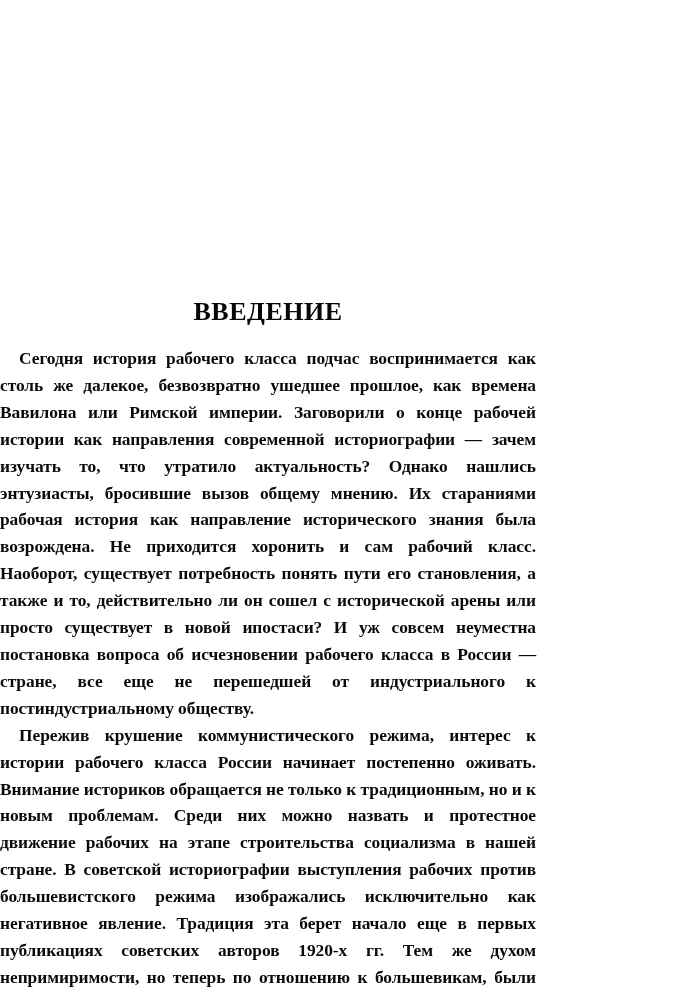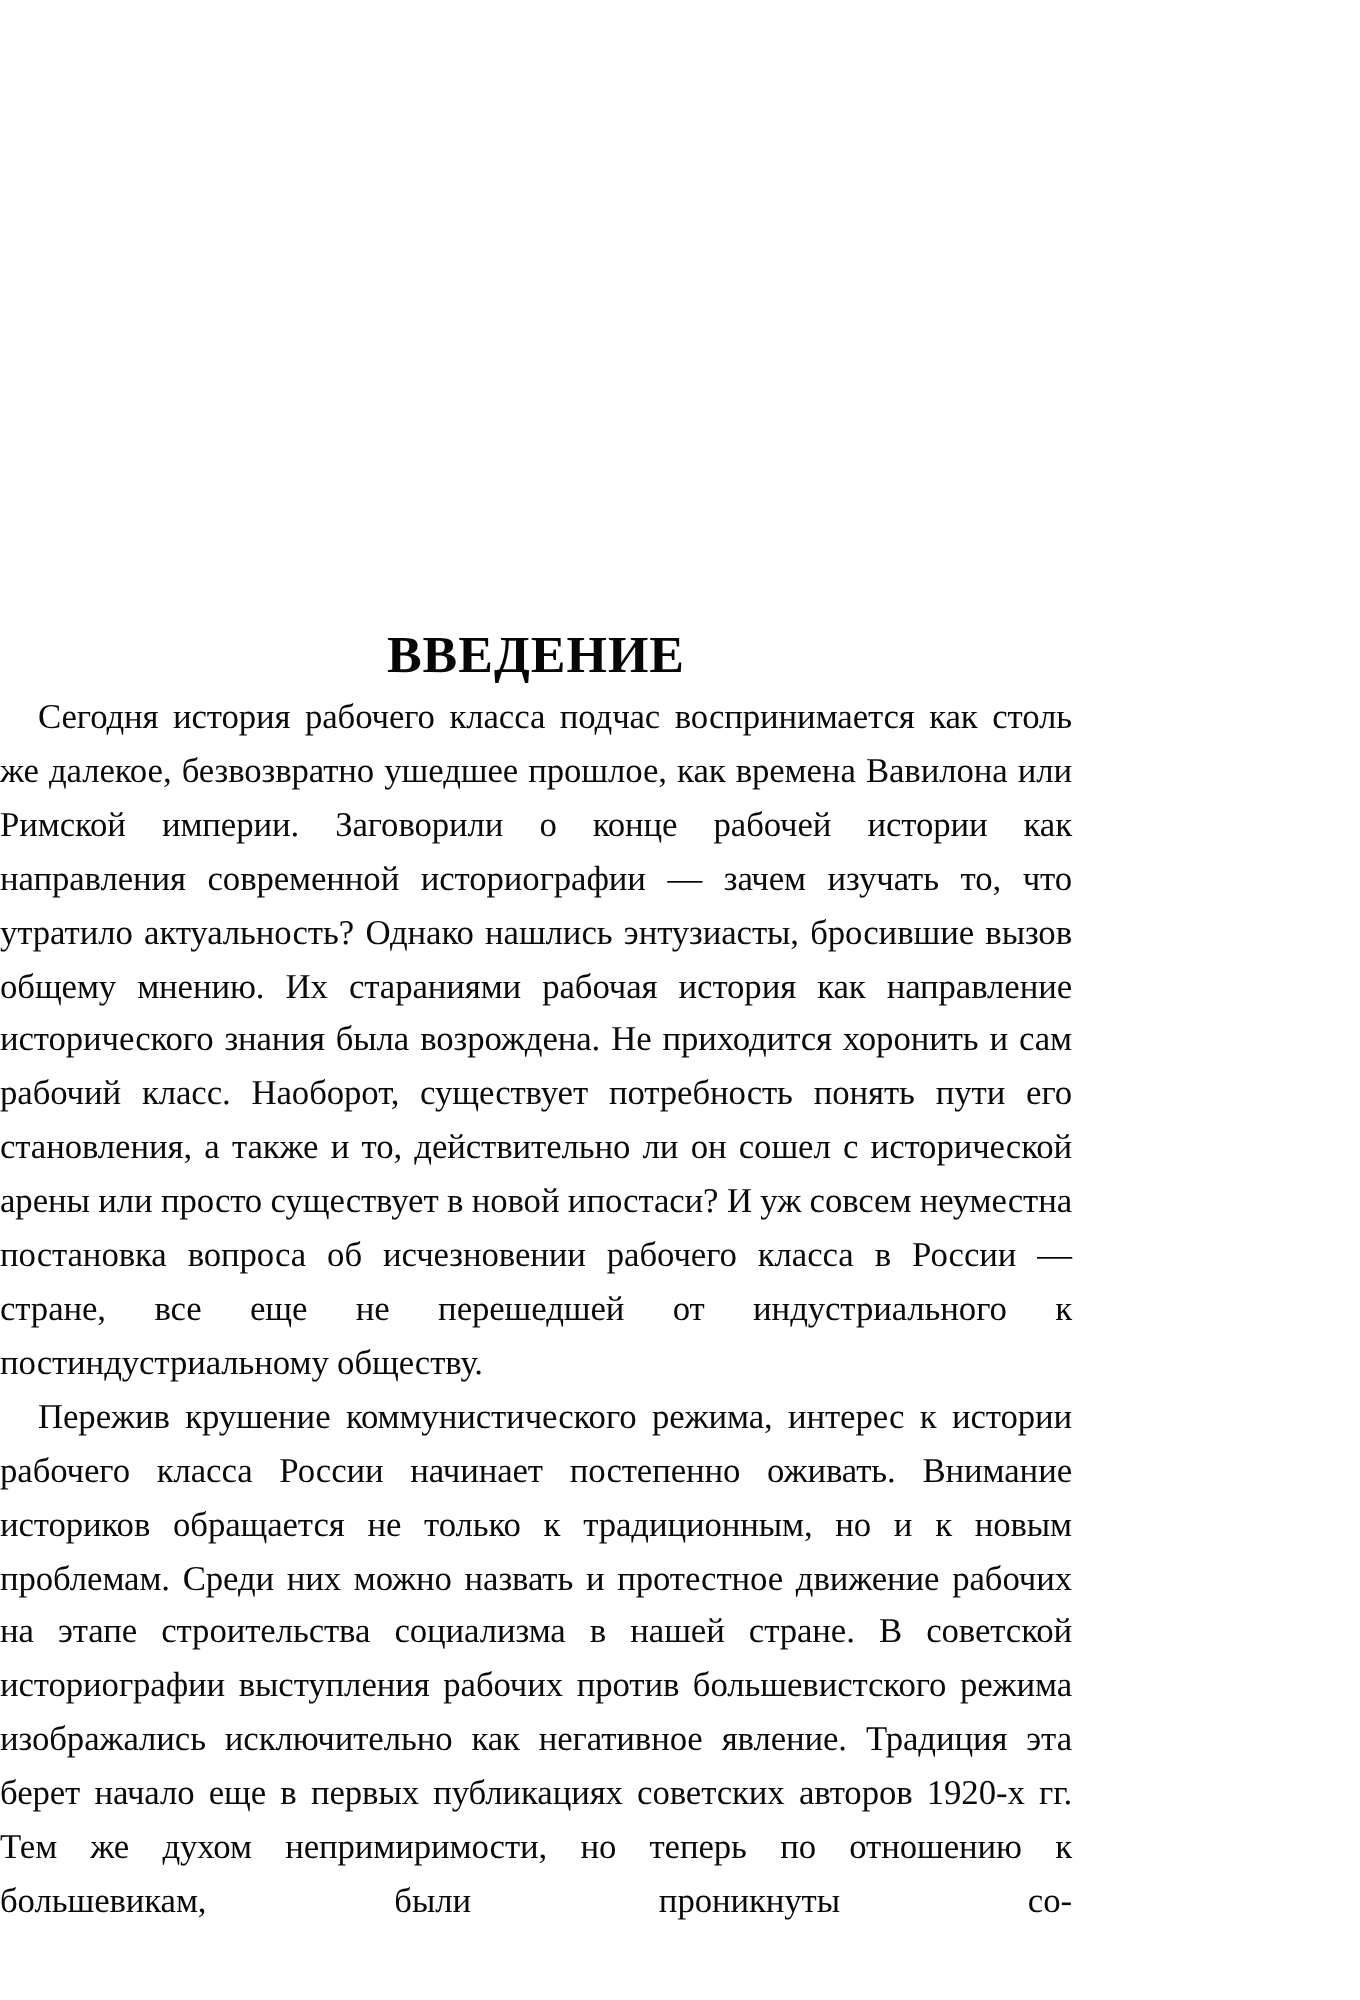--- a/index.html
+++ b/index.html
@@ -23,34 +23,34 @@
     padding: 0;
     text-align: center;
     font-family: "Liberation Serif", "DejaVu Serif", serif;
     font-weight: bold;
     font-size: 26px;
     line-height: 26px;
     letter-spacing: 0.5px;
     color: #070707;
     position: absolute;
     left: 0;
-    top: 315px;
+    top: 299px;
     width: 536px;
   }
   .body-text {
     position: absolute;
     left: 0;
     top: 345px;
     width: 536px;
   }
   .para {
     margin: 0;
     padding: 0;
     font-family: "Liberation Serif", "DejaVu Serif", serif;
-    font-weight: normal;
+    font-weight: bold;
     font-size: 17.4px;
     line-height: 26.9px;
     text-align: justify;
     text-justify: inter-word;
     text-indent: 19px;
     color: #0a0a0a;
     word-spacing: -0.1px;
     letter-spacing: -0.05px;
   }
   .para:last-child {

